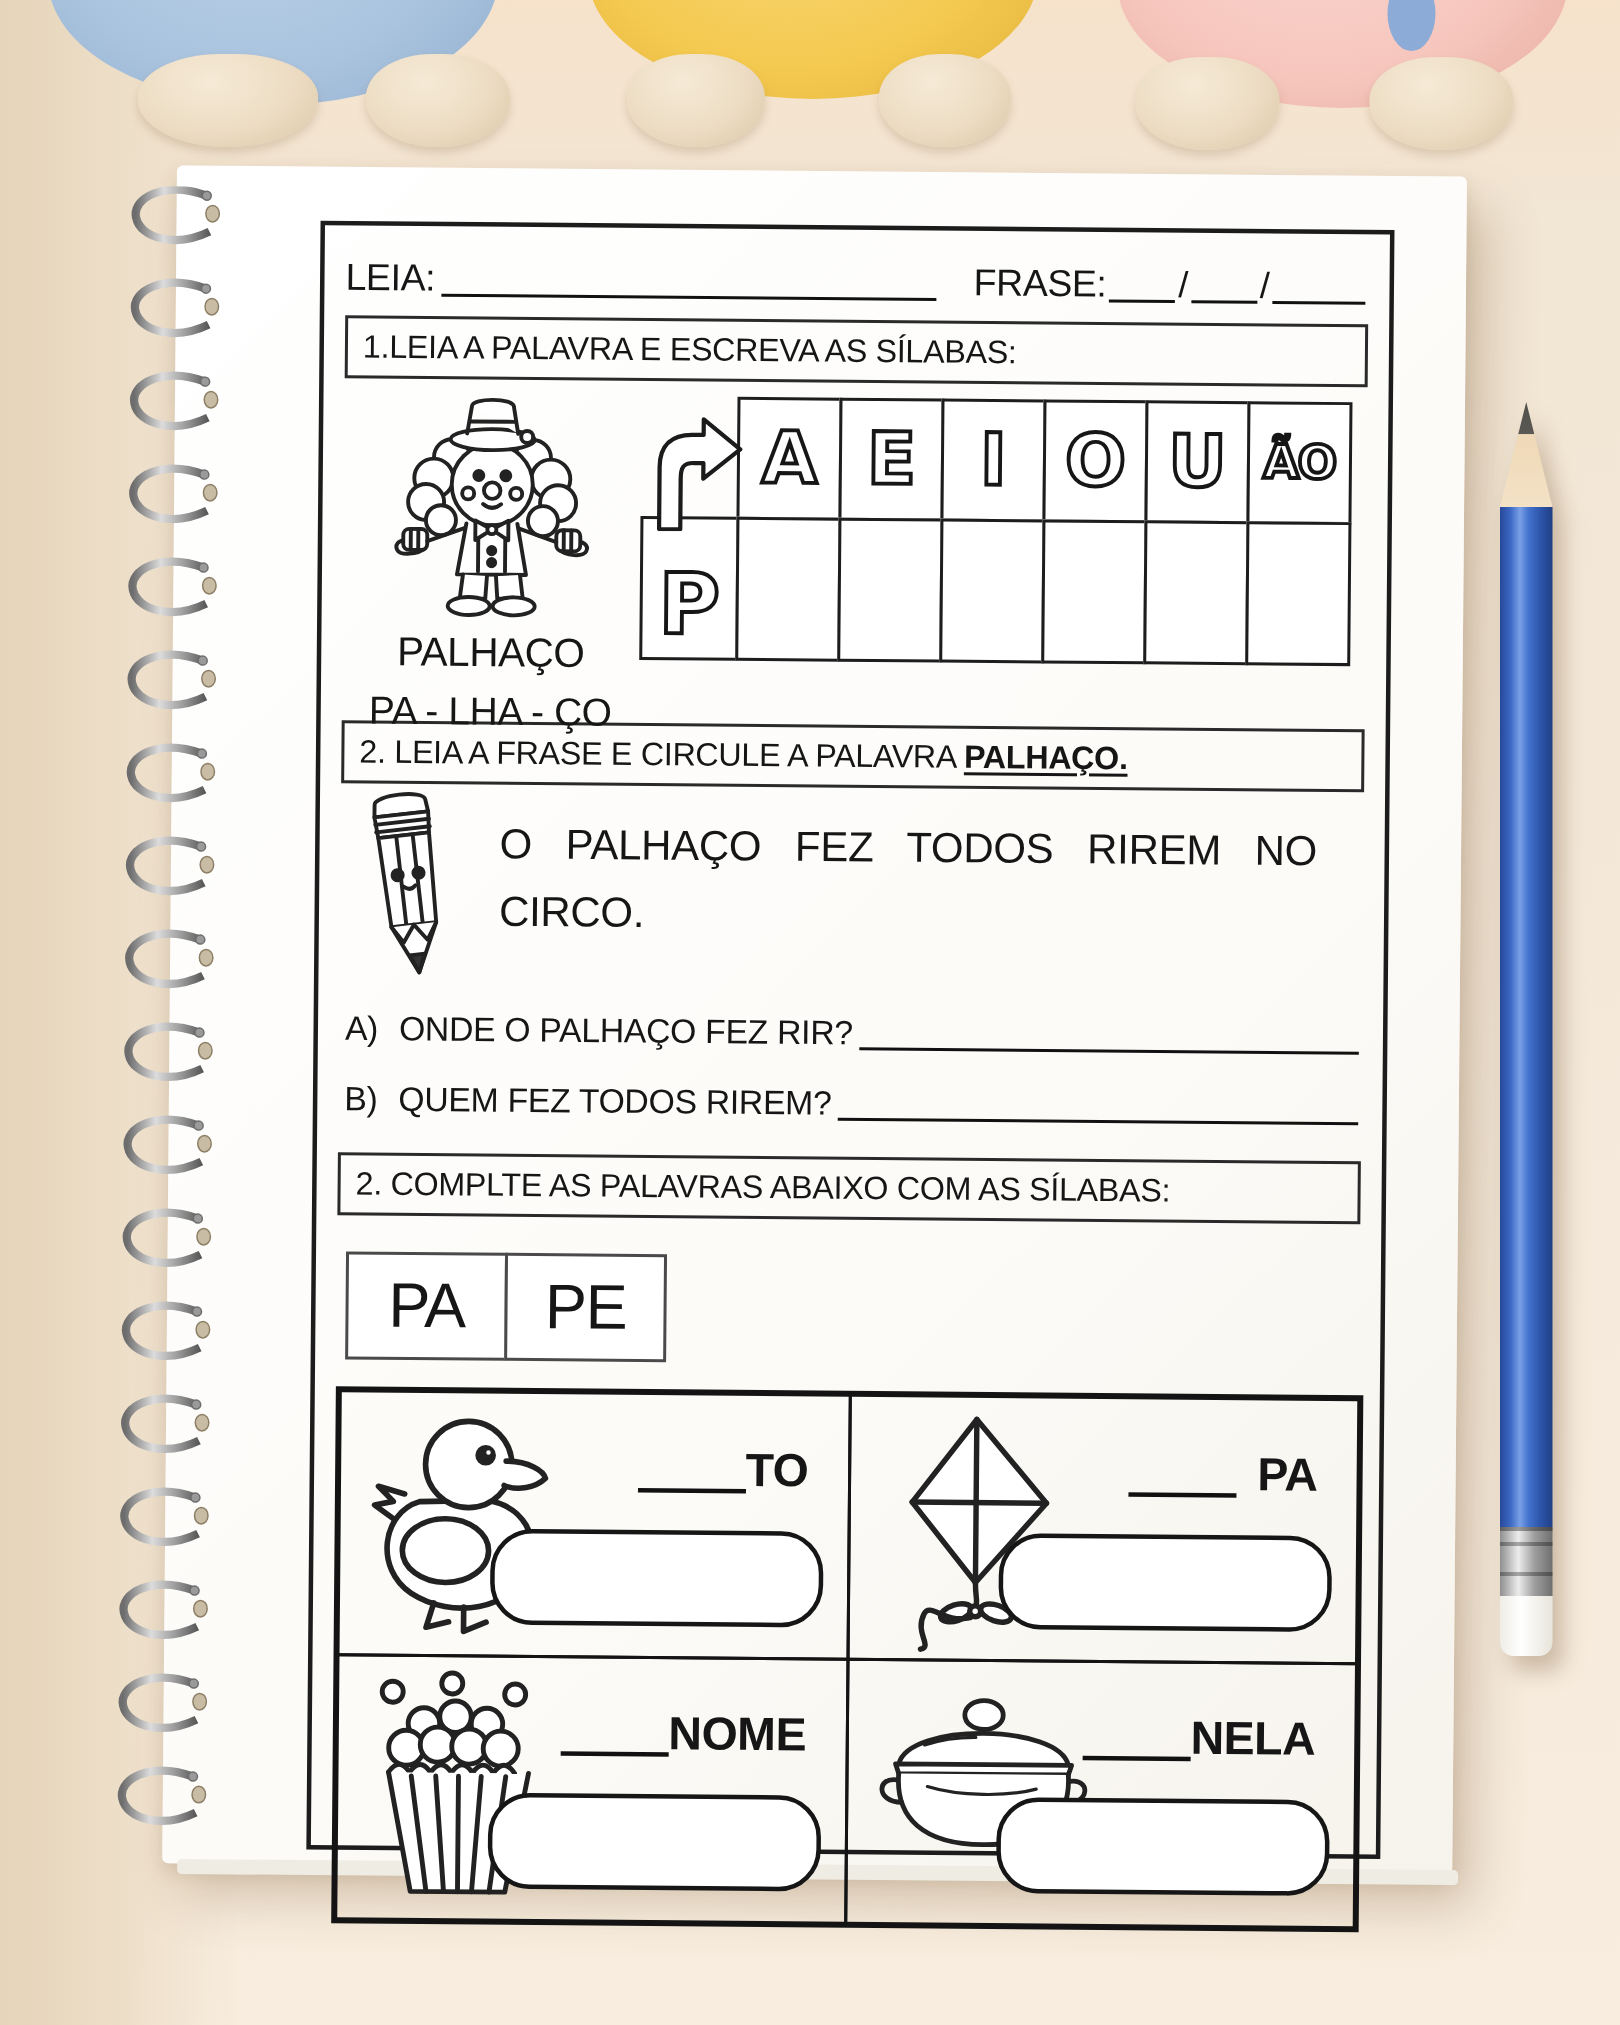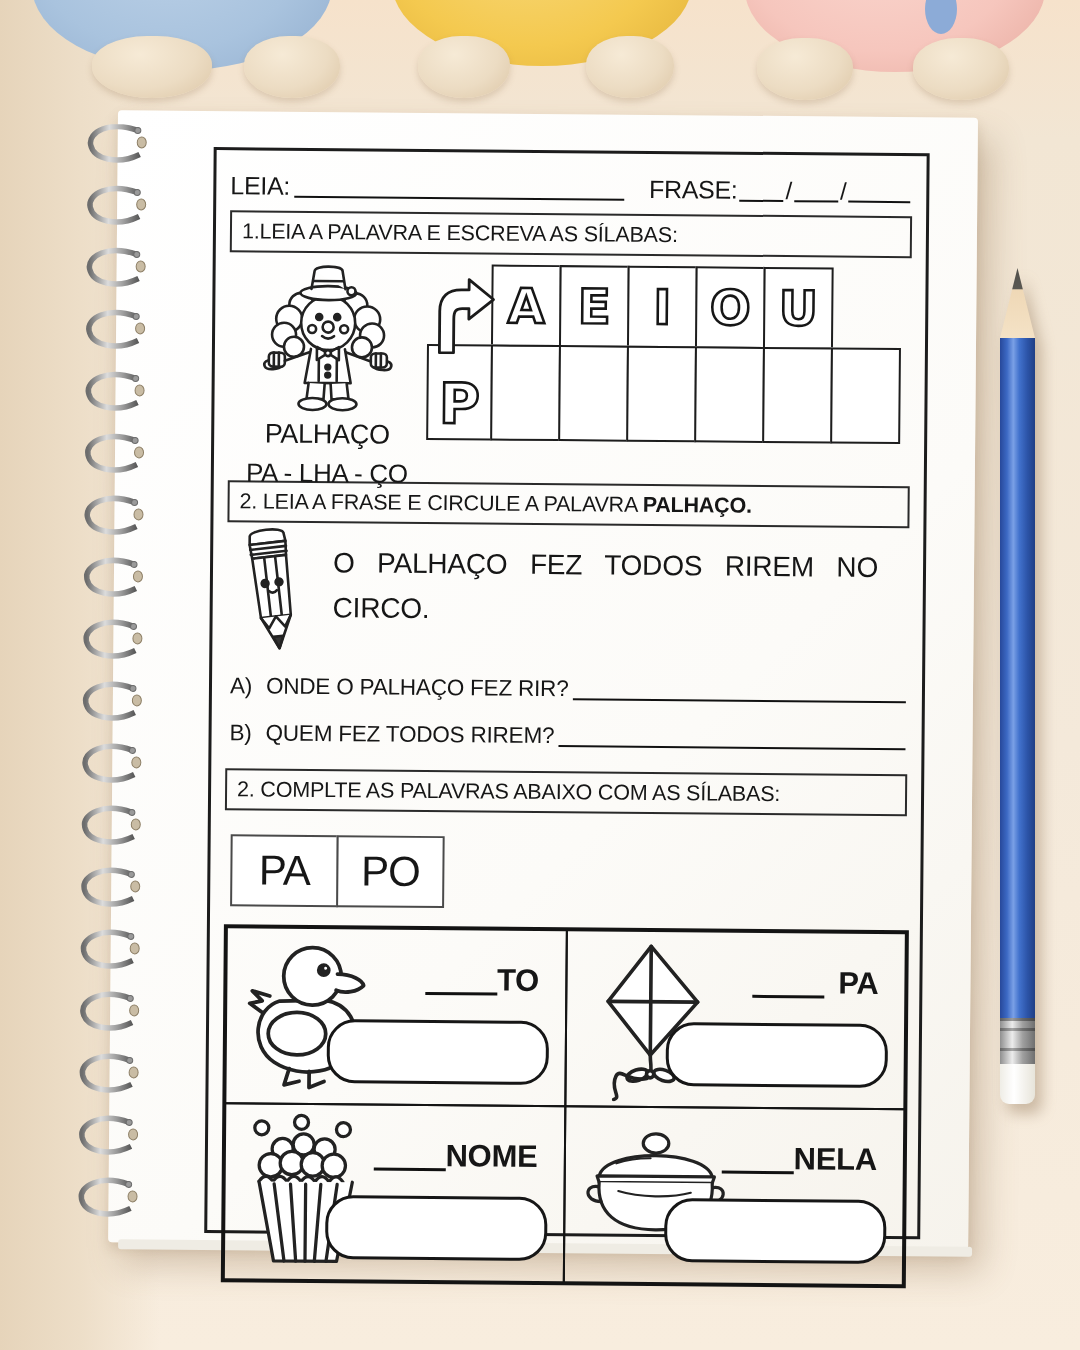--- a/index.html
+++ b/index.html
@@ -24,21 +24,21 @@
   
   .frame{position:absolute;left:96px;top:36px;width:716px;height:1086px;border:3px solid #1c1c1c;padding:6px 14px;background:transparent;}
   .hdr{display:flex;align-items:flex-end;height:44px;font-size:25px;letter-spacing:-.3px;}
   .hline{border-bottom:2.5px solid #111;}
   .name-line{flex:0 0 330px;margin:0 6px 3px 4px;}
   .date-wrap{display:flex;align-items:flex-end;margin-left:auto;}
   .dline{width:44px;margin:0 2px 3px 2px;border-bottom:2.5px solid #111;}
   .dline.last{width:62px;}
   .slash{font-size:24px;}
   .titlebox{border:2px solid #2a2a2a;margin-top:10px;padding:7px 10px 6px;font-size:21.5px;letter-spacing:-.2px;}
-  .titlebox b{font-weight:bold;text-underline-offset:3px;}
+  .titlebox b{font-weight:bold;text-decoration:underline;text-underline-offset:3px;}
   
   .sec1{display:flex;margin-top:10px;height:204px;}
   .clowncol{width:198px;text-align:center;}
   .clowncol .word{font-size:27px;margin-top:2px;letter-spacing:-.3px;}
   .clowncol .syl{font-size:26px;margin-top:8px;letter-spacing:-.3px;}
   .vtable{position:relative;margin-left:2px;}
   .vhead{display:flex;margin-left:64px;}
   .vcell{width:70px;height:82px;border:2px solid #1d1d1d;margin-left:-2px;display:flex;align-items:center;justify-content:center;background:#fff;}
   .vrow{display:flex;margin-top:-2px;}
   .vrow .vcell{height:96px;}
@@ -204,20 +204,23 @@
             </div>
           <div class="vcell">
               <span class="bubble">I</span>
             </div>
           <div class="vcell">
               <span class="bubble">O</span>
             </div>
           <div class="vcell">
               <span class="bubble">U</span>
             </div>
+          <div class="vcell">
+              <span class="bubble small">ÃO</span>
+            </div>
         </div>
         <div class="vrow">
           <div class="vcell pcell" style="align-items:flex-end;padding-bottom:6px;">
               <span class="bubble pletter">P</span>
             </div>
           <div class="vcell"></div>
           <div class="vcell"></div>
           <div class="vcell"></div>
           <div class="vcell"></div>
           <div class="vcell"></div>
@@ -258,21 +261,21 @@
       <div class="line"></div>
     </div>
 
     <div class="titlebox" style="margin-top:22px;">2. COMPLTE AS PALAVRAS ABAIXO COM AS SÍLABAS:</div>
 
     <div class="syltable">
       <div class="sylcell">
           <span>PA</span>
         </div>
       <div class="sylcell">
-          <span>PO</span>
+          <span>PE</span>
         </div>
     </div>
 
     <div class="grid">
 
       <div class="gcell">
         <svg class="pic line-art" width="150" height="160" viewBox="0 0 120 125" style="stroke-width:3;">
           <path d="M24,62 L10,52 L20,50 L12,42 L26,46"></path>
           <path d="M34,50 C14,56 10,86 30,99 C52,113 84,107 92,86 C99,68 89,52 70,49 Z"></path>
           <circle cx="60" cy="30" r="23"></circle>

